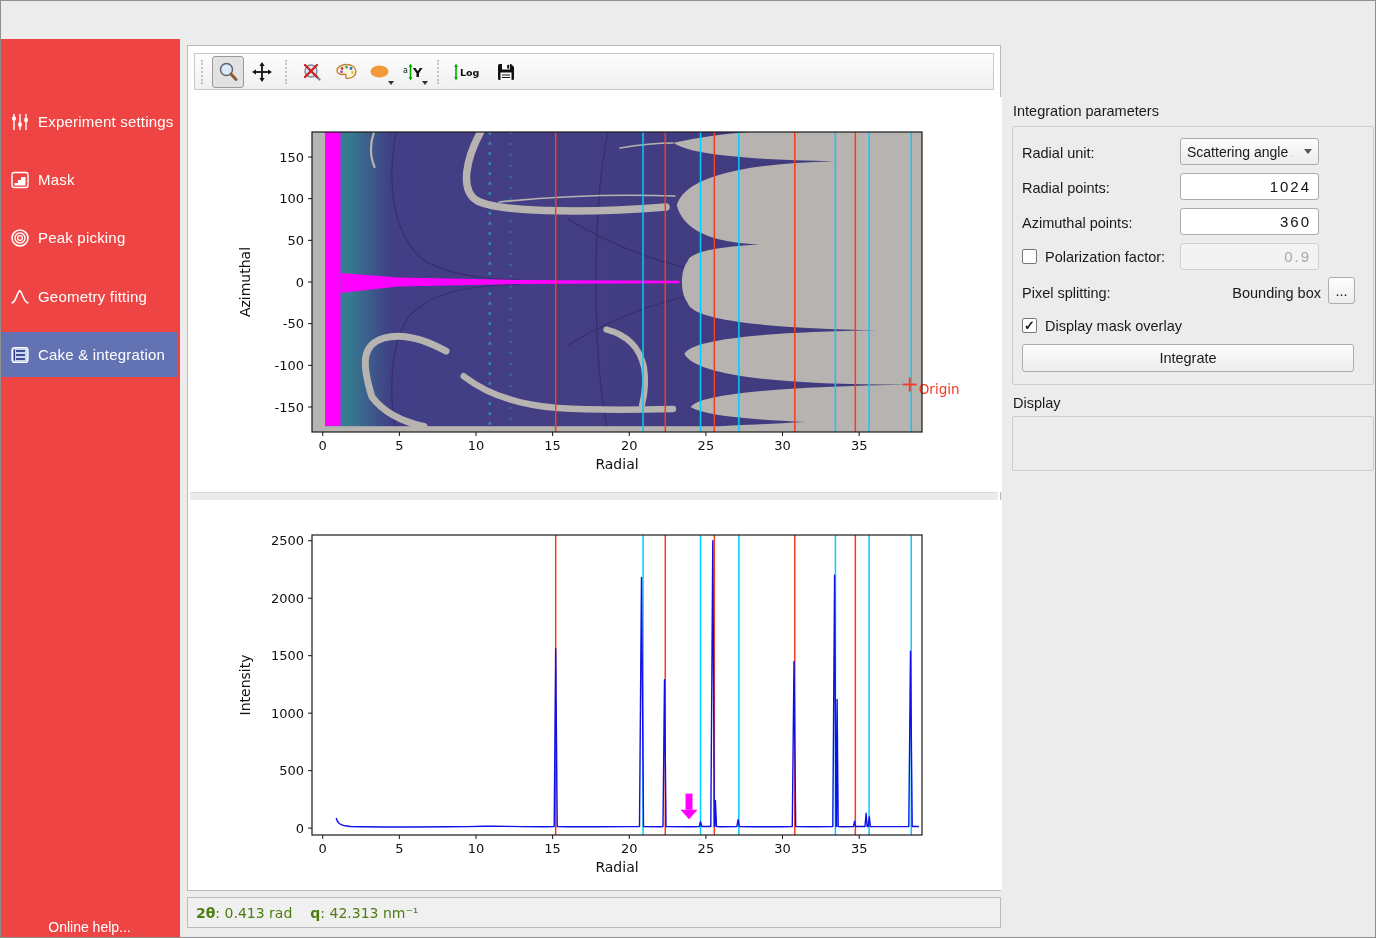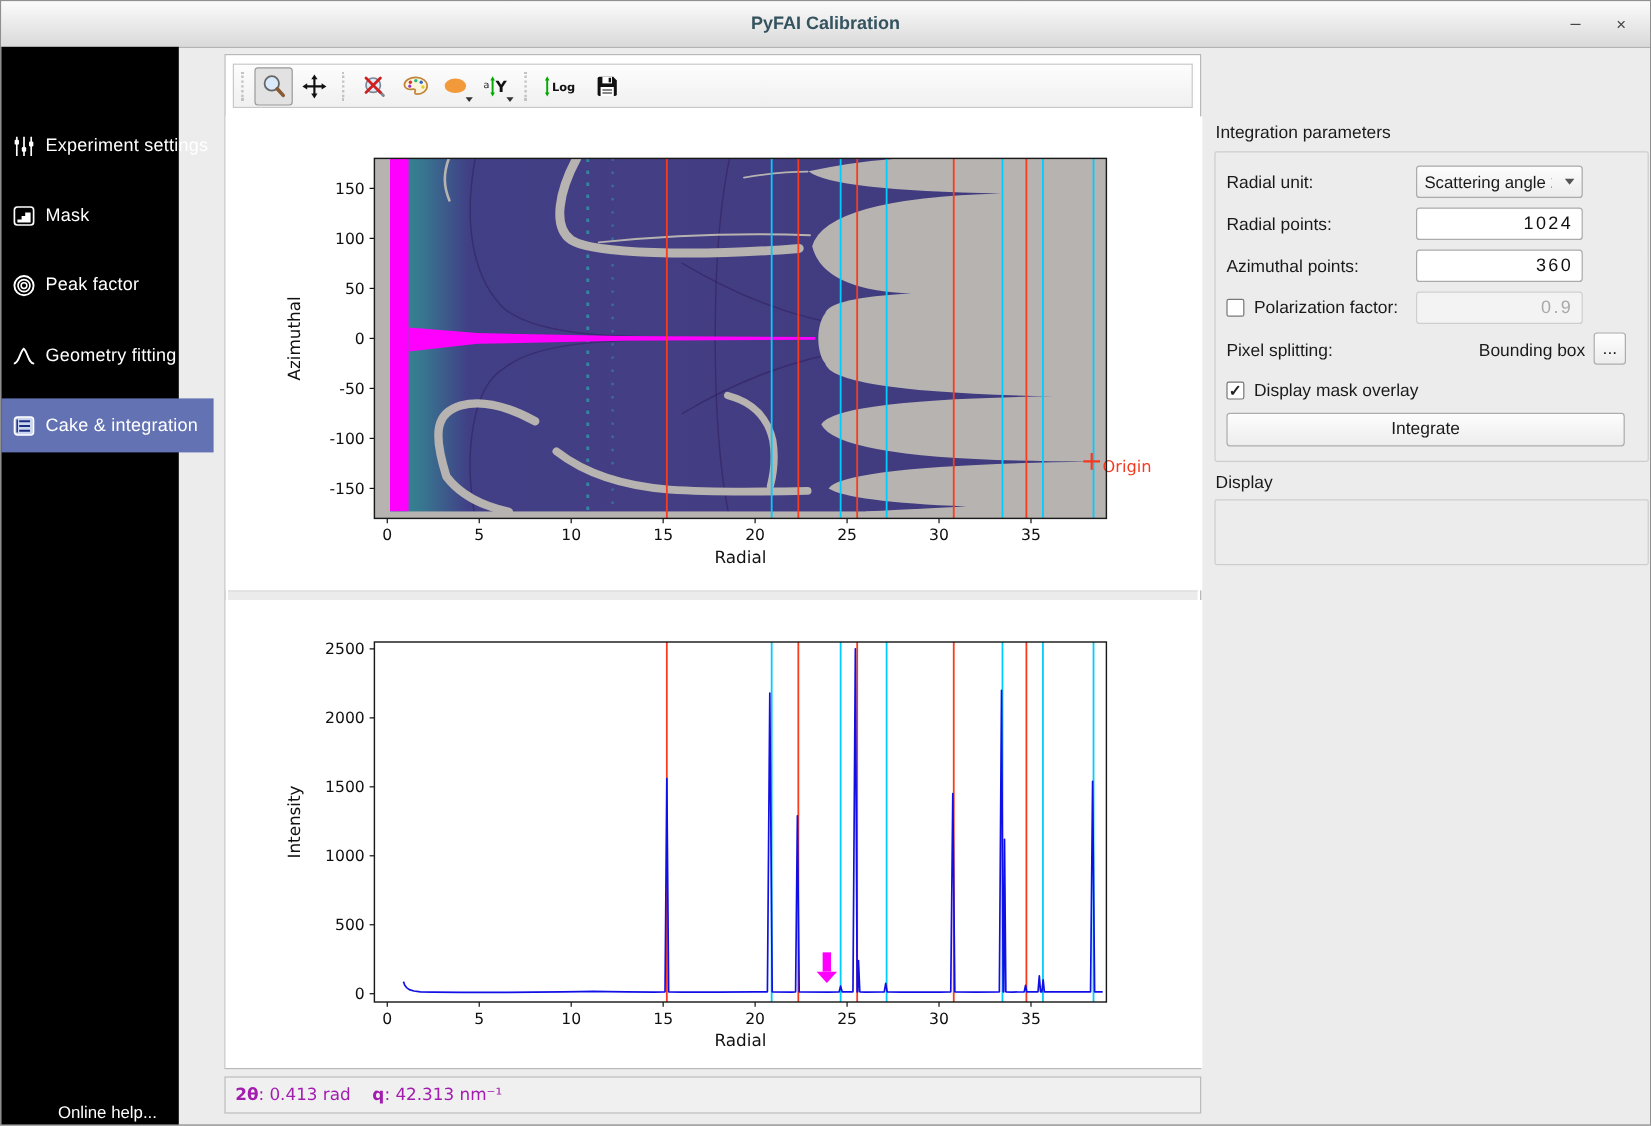--- a/index.html
+++ b/index.html
@@ -8,21 +8,21 @@
        font-family:"Liberation Sans",sans-serif;color:#1a1a1a;}
   
   #titlebar{position:absolute;left:0;top:0;width:100%;height:38px;
     background:linear-gradient(#fbfbfb,#d9d9d9);border-bottom:1px solid #b3b3b3;}
   #title{position:absolute;left:0;right:0;top:0;height:38px;line-height:38px;
     text-align:center;font-size:15px;font-weight:600;color:#35525f;}
   .winbtn{position:absolute;top:6px;width:28px;height:26px;line-height:26px;text-align:center;
     font-size:15px;color:#444;cursor:default;}
   #minbtn{right:48px;} #closebtn{right:10px;font-size:14px;}
   
-  #sidebar{position:absolute;left:0;top:38px;width:148px;height:900px;background:#000000;}
+  #sidebar{position:absolute;left:0;top:38px;width:179px;height:900px;background:#ef4444;}
   .side-item{position:absolute;left:0;width:177px;height:45px;display:flex;align-items:center;
     color:#fff;font-size:15px;letter-spacing:.2px;cursor:pointer;}
   .side-item .sicon{width:20px;height:20px;margin:0 8px 0 9px;flex:0 0 auto;}
   .side-item.selected{background:#6372b2;}
   #online-help{position:absolute;left:0;bottom:4px;width:177px;text-align:center;
     color:#fff;font-size:14px;cursor:pointer;}
   
   #central{position:absolute;left:186px;top:44px;width:814px;height:846px;background:#fff;
     border:1px solid #b9b9b9;box-sizing:border-box;}
   #toolbar{position:absolute;left:6px;top:7px;width:800px;height:37px;box-sizing:border-box;
@@ -35,21 +35,21 @@
   .caret{position:absolute;right:1px;bottom:2px;width:0;height:0;
     border-left:3.5px solid transparent;border-right:3.5px solid transparent;border-top:4px solid #333;}
   .tsep{width:2px;height:24px;border-left:2px dotted #c3c3c3;margin:0 6px;}
   #splitter{position:absolute;left:2px;top:446px;width:808px;height:7px;background:#ebebeb;
     border-top:1px solid #dcdcdc;border-bottom:1px solid #dcdcdc;cursor:row-resize;}
   #plot1,#plot2{position:absolute;left:0;background:#fff;}
   #plot1{top:51px;} #plot2{top:454px;}
   
   #statusbar{position:absolute;left:186px;top:896px;width:814px;height:31px;box-sizing:border-box;
     background:#f0f0f0;border:1px solid #bbb;display:flex;align-items:center;padding-left:8px;
-    font-family:"DejaVu Sans",sans-serif;font-size:14px;color:#a21caf;}
+    font-family:"DejaVu Sans",sans-serif;font-size:14px;color:#4d7c0f;}
   #statusbar .b{font-weight:bold;}
   #statusbar .gap{width:18px;}
   
   #rightpanel{position:absolute;left:1008px;top:56px;width:366px;height:890px;font-size:14.5px;margin-top:40px;}
   .phead{position:absolute;left:4px;color:#1a1a1a;}
   .groupbox{position:absolute;border:1px solid #cdcdcd;border-radius:2px;}
   .plabel{position:absolute;color:#1a1a1a;}
   .pinput{position:absolute;box-sizing:border-box;height:27px;background:#fff;border:1px solid #ababab;
     border-radius:3px;text-align:right;padding:0 7px;font-size:15px;letter-spacing:2px;
     font-family:"Liberation Sans",sans-serif;color:#111;}
@@ -66,25 +66,20 @@
     border:1px solid #777;border-radius:2px;cursor:pointer;font-size:13px;line-height:13px;
     text-align:center;color:transparent;font-weight:bold;}
   .checkbox.checked{color:#222;}
   .rightval{position:absolute;text-align:right;}
 </style>
 </head>
 <body>
 
 <div id="win">
 
-  <div id="titlebar">
-    <div id="title">PyFAI Calibration</div>
-    <div id="minbtn" class="winbtn">–</div>
-    <div id="closebtn" class="winbtn">×</div>
-  </div>
 
   <div id="sidebar">
     <div class="side-item" style="top:60px">
       <svg class="sicon" viewBox="0 0 20 20">
         <g stroke="#fff" stroke-width="1.4" fill="#fff">
           <line x1="4" y1="2" x2="4" y2="18"></line>
             <line x1="10" y1="2" x2="10" y2="18"></line>
             <line x1="16" y1="2" x2="16" y2="18"></line>
           <rect x="2.2" y="4.5" width="3.6" height="4" rx="1" stroke="none"></rect>
           <rect x="8.2" y="10.5" width="3.6" height="4" rx="1" stroke="none"></rect>
@@ -101,21 +96,21 @@
       <span>Mask</span>
     </div>
     <div class="side-item" style="top:176px">
       <svg class="sicon" viewBox="0 0 20 20">
         <g stroke="#fff" fill="none">
           <circle cx="10" cy="10" r="8" stroke-width="1.6"></circle>
           <circle cx="10" cy="10" r="5" stroke-width="1.4"></circle>
           <circle cx="10" cy="10" r="2.4" stroke-width="1.3"></circle>
         </g>
       </svg>
-      <span>Peak factor</span>
+      <span>Peak picking</span>
     </div>
     <div class="side-item" style="top:235px">
       <svg class="sicon" viewBox="0 0 20 20">
         <path d="M1.5 16 C6 16 6.5 6 9.8 3.6 C13 6 13.5 16 18.5 16" fill="none" stroke="#fff" stroke-width="1.6"></path>
       </svg>
       <span>Geometry fitting</span>
     </div>
     <div class="side-item selected" style="top:293px">
       <svg class="sicon" viewBox="0 0 20 20">
         <rect x="2" y="2.5" width="16" height="15" rx="2.5" fill="#ccd5ef" stroke="#fff" stroke-width="1.2"></rect>

